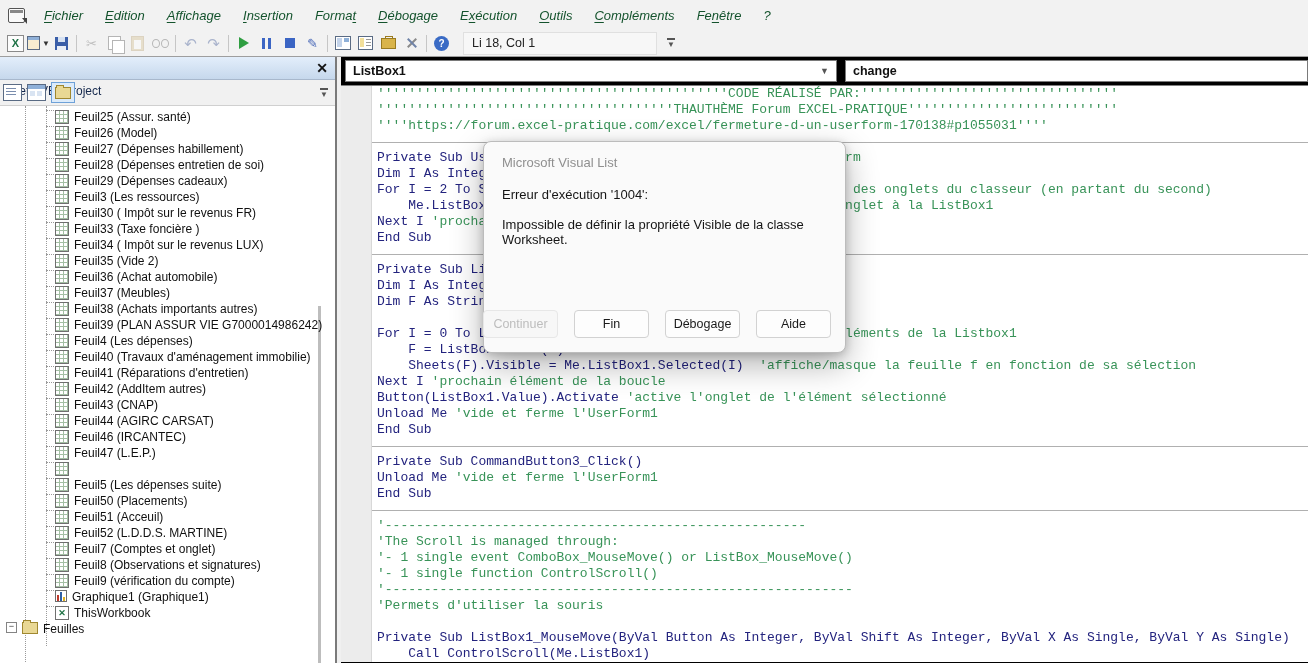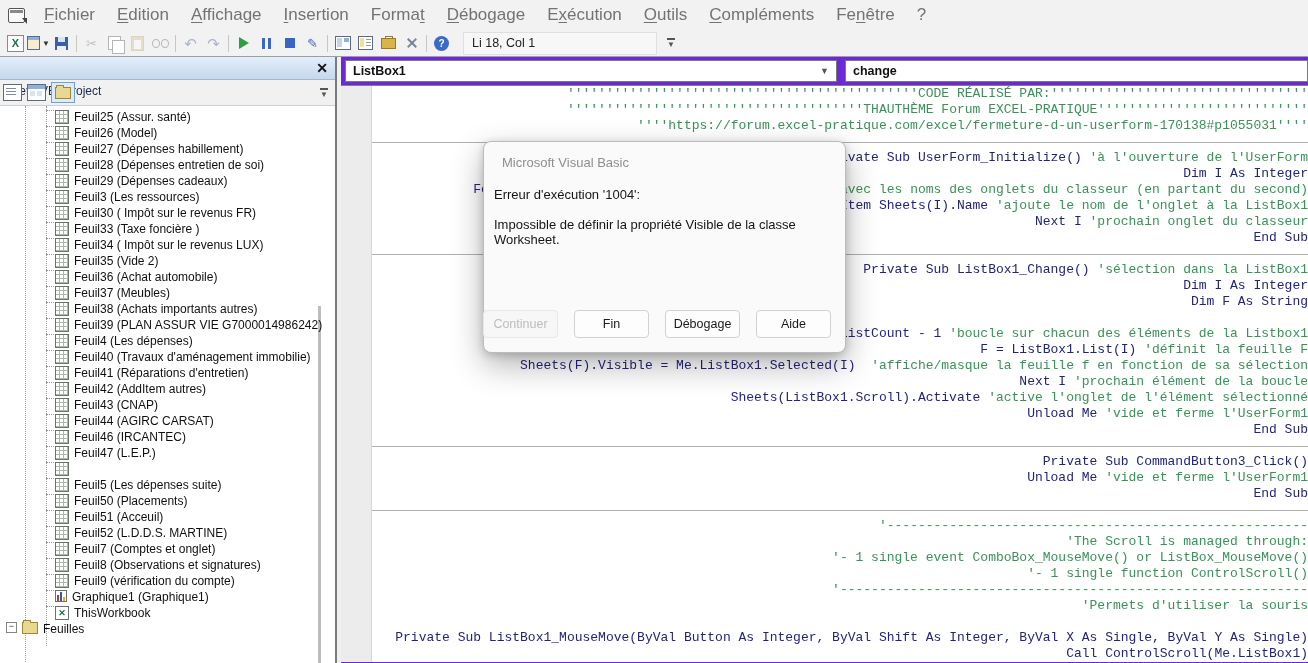--- a/index.html
+++ b/index.html
@@ -9,21 +9,21 @@
   u{text-decoration:underline;text-underline-offset:2px;}
 
   
   .menubar{position:absolute;left:0;top:0;width:1308px;height:30px;display:flex;
            align-items:center;background:#f2f2f2;padding-left:6px;box-sizing:border-box;}
   .appicon{width:15px;height:13px;border:1px solid #555;border-radius:2px;margin:0 8px 0 2px;
            position:relative;background:#fafafa;}
   .appicon::before{content:"";position:absolute;left:1px;top:1px;right:1px;height:3px;background:#8a8a8a;}
   .appicon::after{content:"";position:absolute;right:-3px;bottom:-2px;width:0;height:0;
            border-top:6px solid #444;border-left:5px solid transparent;}
-  .menu-item{font-size:17px;color:#737373;padding:4px 11px;cursor:default;}
+  .menu-item{font-size:13px;color:#14532d;padding:4px 11px;cursor:default;font-style:italic;}
 
   
   .toolbar{position:absolute;left:0;top:30px;width:1308px;height:27px;display:flex;
            align-items:center;background:#f2f2f2;border-bottom:1px solid #9e9e9e;
            padding-left:4px;box-sizing:border-box;}
   .tbtn{width:23px;height:21px;display:flex;align-items:center;justify-content:center;flex:none;}
   .tsep{width:1px;height:17px;background:#c6c6c6;margin:0 3px;flex:none;}
   .g{font-size:13px;line-height:1;color:#444;}
   .dis{color:#b3b3b3;opacity:.8;}
   .disb{color:#a9b3cc;}
@@ -115,21 +115,21 @@
           font-size:9px;font-weight:bold;display:flex;align-items:center;justify-content:center;}
   .ti-folder{width:14px;height:10px;background:#e9d894;border:1px solid #a08830;position:relative;}
   .ti-folder::before{content:"";position:absolute;left:0;top:-3px;width:6px;height:2px;
           background:#e9d894;border:1px solid #a08830;border-bottom:none;}
   .trow.folder-row{padding-left:6px;}
   .expander{width:9px;height:9px;border:1px solid #848484;background:#fff;font-size:9px;line-height:7px;
           text-align:center;color:#333;margin-right:5px;flex:none;}
   .tree-scroll{position:absolute;left:318px;top:200px;width:3px;height:358px;background:#bdbdbd;}
 
   
-  .code-window{position:absolute;left:341px;top:57px;width:967px;height:606px;background:#6d28d9;text-align:right;}
+  .code-window{position:absolute;left:341px;top:57px;width:967px;height:606px;background:#000000;}
   .combo-row{height:29px;display:flex;align-items:center;gap:8px;padding:0 0 0 4px;
           border-bottom:1px solid #808080;box-sizing:border-box;}
   .combo{height:22px;background:#fff;border:1px solid #7a7a7a;display:flex;align-items:center;
           padding:0 7px;font-size:12.5px;font-weight:bold;color:#111;box-sizing:border-box;}
   .combo .chev{margin-left:auto;font-size:9px;color:#555;font-weight:normal;}
   .combo-obj{width:492px;}
   .combo-evt{width:463px;}
   .code-body{display:flex;height:576px;}
   .margin-bar{width:30px;background:#ececec;border-right:1px solid #d8d8d8;flex:none;}
   .code-area{flex:1;background:#ffffff;font-family:"Liberation Mono",monospace;font-size:13px;
@@ -138,21 +138,21 @@
   .kw{color:#23237e;}
   .cmt{color:#389358;}
   .code-sep{height:16px;position:relative;}
   .code-sep i{position:absolute;left:0;right:0;top:8px;border-top:1px solid #b0b0b0;display:block;}
 
   
   .dialog{position:absolute;left:483px;top:141px;width:361px;height:210px;background:#fafafa;
           border:1px solid #bcbcbc;border-radius:8px;z-index:50;
           box-shadow:0 12px 32px rgba(0,0,0,.30),0 2px 8px rgba(0,0,0,.18);}
   .dlg-title{padding:13px 18px 0;font-size:13px;color:#8f8f8f;}
-  .dlg-body{padding:17px 10px 0;font-size:13px;color:#151515;}
+  .dlg-body{padding:17px 18px 0;font-size:13px;color:#151515;}
   .dlg-body .l1{margin-bottom:15px;}
   .dlg-buttons{position:absolute;right:14px;bottom:14px;display:flex;gap:16px;}
   .dlg-btn{width:73px;height:26px;background:#fdfdfd;border:1px solid #d2d2d2;border-radius:4px;
           font-size:12.5px;color:#1a1a1a;display:flex;align-items:center;justify-content:center;
           font-family:"Liberation Sans",sans-serif;}
   .dlg-btn.disabled{color:#bdbdbd;border-color:#e7e7e7;background:#f7f7f7;}
 </style>
 </head>
 <body>
 
@@ -460,21 +460,21 @@
           <i></i>
         </div>
         <div class="code-line"><span class="kw">Private Sub ListBox1_Change() </span><span class="cmt">'sélection dans la ListBox1</span></div>
         <div class="code-line"><span class="kw">Dim I As Integer</span></div>
         <div class="code-line"><span class="kw">Dim F As String</span></div>
         <div class="code-line">&nbsp;</div>
         <div class="code-line"><span class="kw">For I = 0 To ListBox1.ListCount - 1 </span><span class="cmt">'boucle sur chacun des éléments de la Listbox1</span></div>
         <div class="code-line"><span class="kw">    F = ListBox1.List(I) </span><span class="cmt">'définit la feuille F</span></div>
         <div class="code-line"><span class="kw">    Sheets(F).Visible = Me.ListBox1.Selected(I)  </span><span class="cmt">'affiche/masque la feuille f en fonction de sa sélection</span></div>
         <div class="code-line"><span class="kw">Next I </span><span class="cmt">'prochain élément de la boucle</span></div>
-        <div class="code-line"><span class="kw">Sheets(ListBox1.Scroll).Activate </span><span class="cmt">'active l'onglet de l'élément sélectionné</span></div>
+        <div class="code-line"><span class="kw">Button(ListBox1.Value).Activate </span><span class="cmt">'active l'onglet de l'élément sélectionné</span></div>
         <div class="code-line"><span class="kw">Unload Me </span><span class="cmt">'vide et ferme l'UserForm1</span></div>
         <div class="code-line"><span class="kw">End Sub</span></div>
         <div class="code-sep">
           <i></i>
         </div>
         <div class="code-line"><span class="kw">Private Sub CommandButton3_Click()</span></div>
         <div class="code-line"><span class="kw">Unload Me </span><span class="cmt">'vide et ferme l'UserForm1</span></div>
         <div class="code-line"><span class="kw">End Sub</span></div>
         <div class="code-sep">
           <i></i>
@@ -486,21 +486,21 @@
         <div class="code-line"><span class="cmt">'------------------------------------------------------------</span></div>
         <div class="code-line"><span class="cmt">'Permets d'utiliser la souris</span></div>
         <div class="code-line">&nbsp;</div>
         <div class="code-line"><span class="kw">Private Sub ListBox1_MouseMove(ByVal Button As Integer, ByVal Shift As Integer, ByVal X As Single, ByVal Y As Single)</span></div>
         <div class="code-line"><span class="kw">    Call ControlScroll(Me.ListBox1)</span></div>
       </div>
   </div>
 </div>
 
 <div class="dialog">
-  <div class="dlg-title">Microsoft Visual Basic</div>
+  <div class="dlg-title">Microsoft Visual List</div>
   <div class="dlg-body">
     <div class="l1">Erreur d'exécution '1004':</div>
     <div class="l2">Impossible de définir la propriété Visible de la classe Worksheet.</div>
   </div>
   <div class="dlg-buttons" id="dlg-buttons">
       <div class="dlg-btn disabled">Continuer</div>
       <div class="dlg-btn">Fin</div>
       <div class="dlg-btn">Débogage</div>
       <div class="dlg-btn">Aide</div>
     </div>

